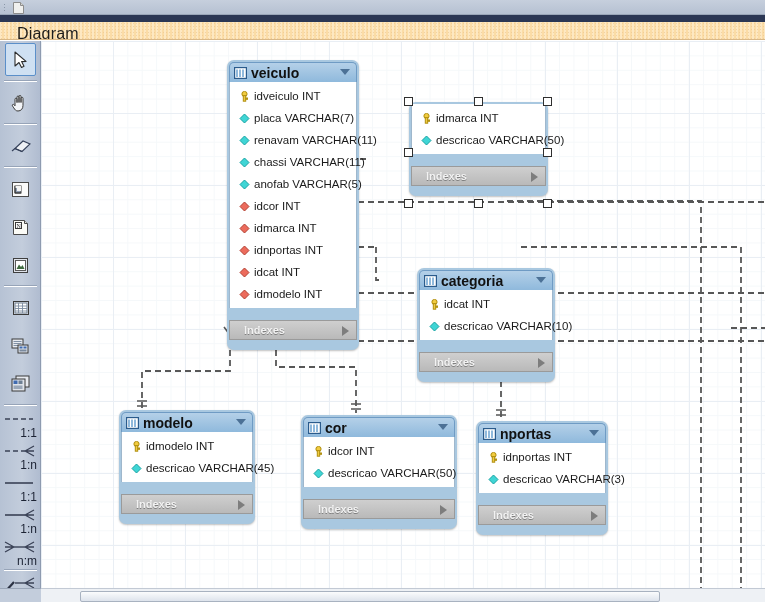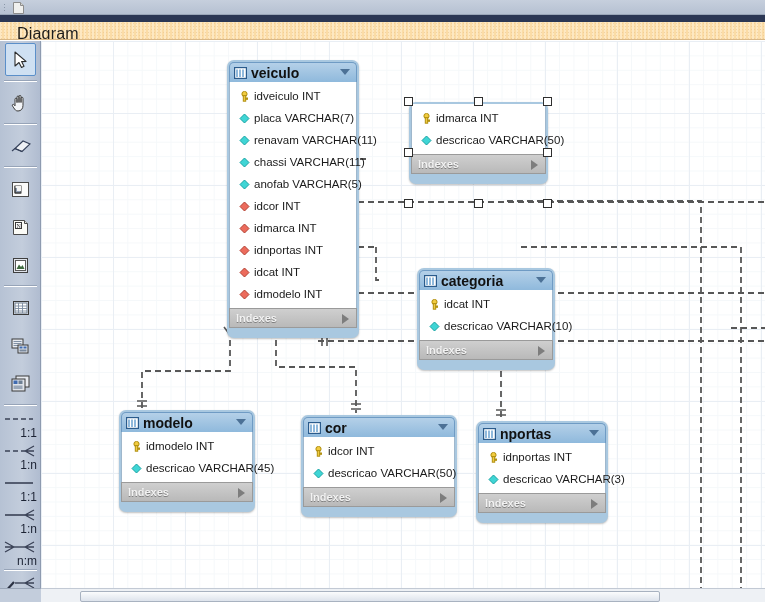--- a/index.html
+++ b/index.html
@@ -87,21 +87,21 @@
   .tbl .hdr .carat { position:absolute; right:6px; top:6px;
      width:0;height:0;border-left:5px solid transparent;
      border-right:5px solid transparent;border-top:6px solid #4c7196;}
   .tbl .cols { background:#ffffff; border-left:1px solid #9fb7cc;
      border-right:1px solid #9fb7cc; padding:3px 0 3px 0;}
   .col { height:22px; display:flex; align-items:center; padding-left:9px;
      font-size:11.5px; color:#1a1a1a; white-space:nowrap;}
   .col .ci { width:11px; height:11px; margin-right:4px; flex:0 0 auto;}
   .tbl .idx { height:20px; background:linear-gradient(#cfcfcf,#b9b9b9);
      border:1px solid #9a9a9a; position:relative;
-     display:flex; align-items:center; padding-left:6px;}
+     display:flex; align-items:center; padding-left:14px;margin-top:12px;}
   .tbl .idx span { font-size:11px; font-weight:bold; color:#f2f2f2;
      text-shadow:0 1px 0 #808080; }
   .tbl .idx .tri { position:absolute; right:7px; top:5px; width:0;height:0;
      border-top:5px solid transparent;border-bottom:5px solid transparent;
      border-left:7px solid #7d7d7d; }
   .tbl .foot { height:8px; }
 
   .handles { position:absolute; left:0; top:0; right:0; bottom:0; }
   .h { position:absolute; width:9px; height:9px; background:#ffffff;
      border:1px solid #2f2f2f; }

